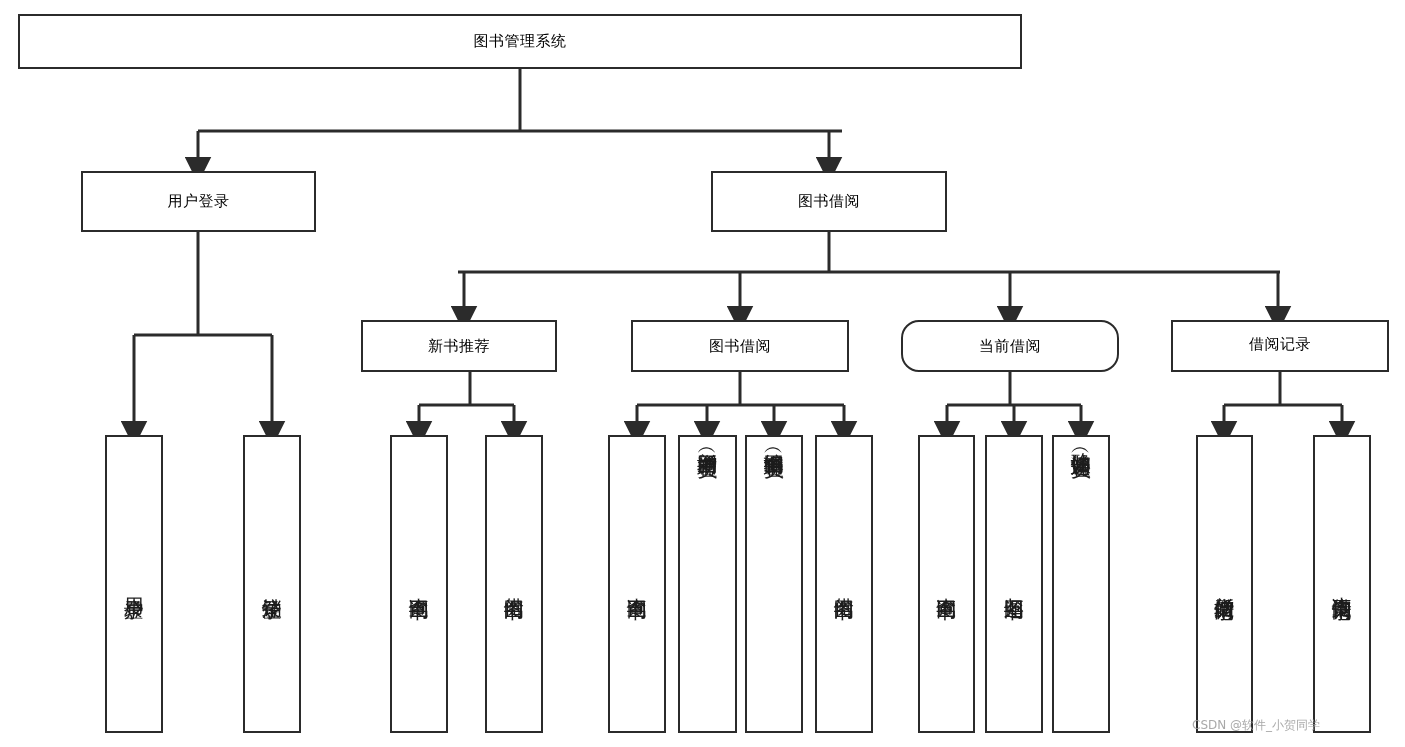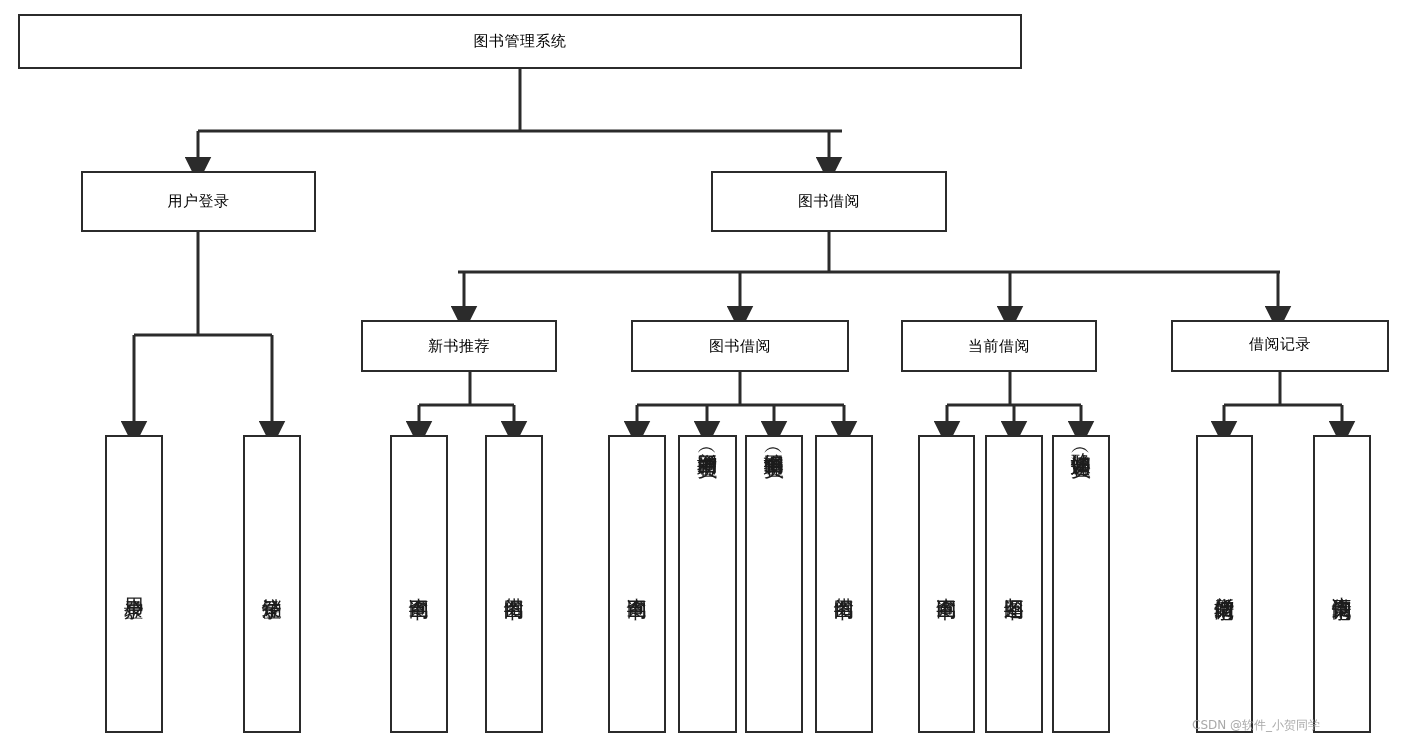--- a/index.html
+++ b/index.html
@@ -128,21 +128,21 @@
   </div>
 
   <div class="node-box" style="left:361px; top:320px; width:196px; height:52px;">
     <span class="node-label-h">新书推荐</span>
   </div>
 
   <div class="node-box" style="left:631px; top:320px; width:218px; height:52px;">
     <span class="node-label-h">图书借阅</span>
   </div>
 
-  <div class="node-box" style="left:901px; top:320px; width:196px; height:52px;">
+  <div class="node-box" style="left:901px; top:320px; width:218px; height:52px;border-radius:18px;">
     <span class="node-label-h">当前借阅</span>
   </div>
 
   <div class="node-box" style="left:1171px; top:320px; width:218px; height:52px;font-family:Liberation Mono, monospace;">
     <span class="node-label-h">借阅记录</span>
   </div>
 
   <div class="node-box" style="left:105px; top:435px; width:58px; height:298px;">
     <span class="node-label-v">用户登录</span>
   </div>

